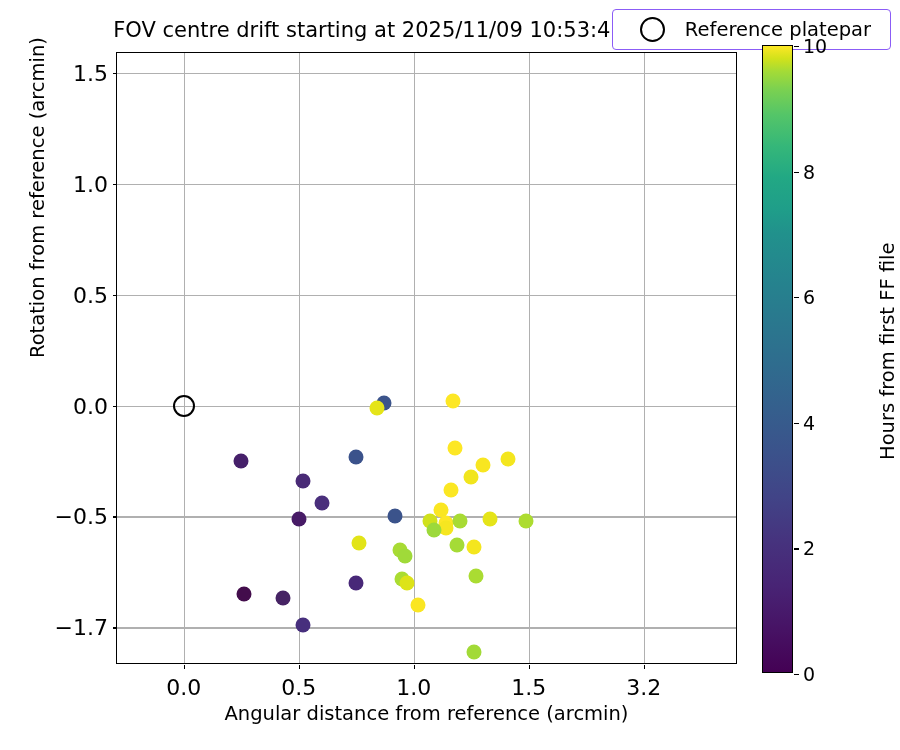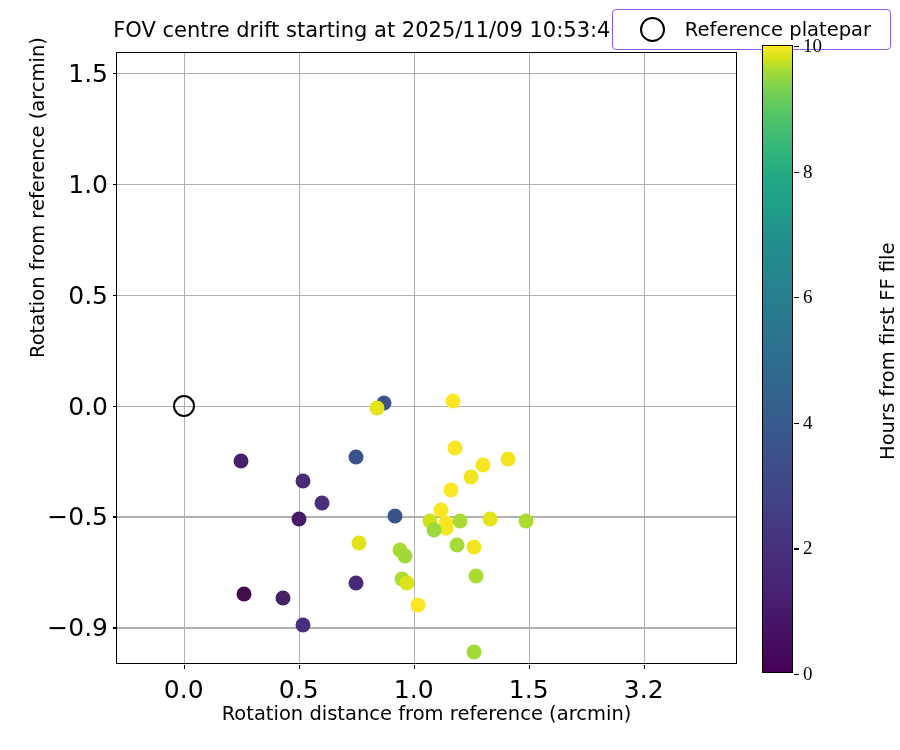--- a/index.html
+++ b/index.html
@@ -26,21 +26,21 @@
     background:#fff;
   }
   .gridline{position:absolute;background:#b0b0b0;}
   .gridline.v{width:1.3px;top:0;bottom:0;}
   .gridline.h{height:1.3px;left:0;right:0;}
 
   
   .tick{position:absolute;background:#000;}
   .tick.x{width:1.3px;height:4px;top:612px;}
   .tick.y{height:1.3px;width:4px;left:-4px;}
-  .ticklabel{position:absolute;font-size:25px;color:#000;white-space:nowrap;}
+  .ticklabel{position:absolute;font-size:22px;color:#000;white-space:nowrap;}
   .ticklabel.x{transform:translateX(-50%);top:622px;}
   .ticklabel.y{transform:translateY(-50%);text-align:right;right:calc(100% + 9px);}
 
   
   .xlabel{
     position:absolute;left:116px;width:621px;top:702px;
     text-align:center;font-size:19.5px;color:#000;white-space:nowrap;
   }
   .ylabel{
     position:absolute;font-size:19.5px;color:#000;white-space:nowrap;
@@ -79,21 +79,21 @@
     background:linear-gradient(to top,
       #440154 0%,  #471365 7%,  #482475 14%, #46337e 21%,
       #414487 28%, #3b528b 35%, #355f8d 42%, #2f6c8e 49%,
       #2a788e 56%, #25848e 63%, #21918c 70%, #1f9e89 74%,
       #22a884 79%, #35b779 84%, #54c568 89%, #7ad151 93%,
       #a5db36 96%, #d2e21b 98%, #fde725 100%);
   }
   .cbtick{position:absolute;left:31px;width:5px;height:1.3px;background:#000;}
   .cbticklabel{
     position:absolute;left:40px;font-size:19px;color:#000;
-    transform:translateY(-50%);white-space:nowrap;font-family:Liberation Serif, serif;
+    transform:translateY(-50%);white-space:nowrap;
   }
   .cblabel{
     position:absolute;font-size:19.5px;color:#000;white-space:nowrap;
     transform-origin:0 0;transform:rotate(-90deg);
     left:876px;top:460px;
   }
 </style>
 </head>
 <body>
 
@@ -127,21 +127,21 @@
       <div class="tick y" style="top: 241.696px;"></div>
       <div class="ticklabel y" style="top: 241.696px;">0.5</div>
       <div class="gridline h" style="top: 352.565px;"></div>
       <div class="tick y" style="top: 352.565px;"></div>
       <div class="ticklabel y" style="top: 352.565px;">0.0</div>
       <div class="gridline h" style="top: 463.435px;"></div>
       <div class="tick y" style="top: 463.435px;"></div>
       <div class="ticklabel y" style="top: 463.435px; margin-left: 16px;">−0.5</div>
       <div class="gridline h" style="top: 574.304px;"></div>
       <div class="tick y" style="top: 574.304px;"></div>
-      <div class="ticklabel y" style="top: 574.304px;">−0.9</div>
+      <div class="ticklabel y" style="top: 574.304px;">−1.7</div>
       <div class="pt" style="left: 124.2px; top: 408px; background: rgb(70, 32, 106);"></div>
       <div class="pt" style="left: 186.3px; top: 427.957px; background: rgb(73, 42, 118);"></div>
       <div class="pt" style="left: 204.7px; top: 450.13px; background: rgb(74, 47, 124);"></div>
       <div class="pt" style="left: 181.7px; top: 465.652px; background: rgb(71, 27, 102);"></div>
       <div class="pt" style="left: 126.5px; top: 541.043px; background: rgb(67, 13, 76);"></div>
       <div class="pt" style="left: 165.6px; top: 545.478px; background: rgb(70, 35, 100);"></div>
       <div class="pt" style="left: 186.3px; top: 572.087px; background: rgb(71, 47, 125);"></div>
       <div class="pt" style="left: 239.2px; top: 403.565px; background: rgb(59, 82, 139);"></div>
       <div class="pt" style="left: 266.8px; top: 350.348px; background: rgb(60, 84, 139);"></div>
       <div class="pt" style="left: 278.3px; top: 463.435px; background: rgb(59, 83, 139);"></div>
@@ -167,21 +167,21 @@
       <div class="pt" style="left: 372.6px; top: 465.652px; background: rgb(229, 228, 25);"></div>
       <div class="pt" style="left: 409.4px; top: 467.87px; background: rgb(173, 220, 48);"></div>
       <div class="pt" style="left: 317.4px; top: 476.739px; background: rgb(156, 217, 59);"></div>
       <div class="pt" style="left: 340.4px; top: 492.261px; background: rgb(165, 219, 54);"></div>
       <div class="pt" style="left: 356.5px; top: 494.478px; background: rgb(244, 230, 30);"></div>
       <div class="pt" style="left: 358.8px; top: 523.304px; background: rgb(170, 220, 50);"></div>
       <div class="pt" style="left: 356.5px; top: 598.696px; background: rgb(162, 218, 55);"></div>
       <div class="refmark" style="left: 66.7px; top: 352.565px;"></div>
     </div>
 
-  <div class="xlabel">Rotation distance from reference (arcmin)</div>
+  <div class="xlabel">Angular distance from reference (arcmin)</div>
   <div class="ylabel">Rotation from reference (arcmin)</div>
 
   <div class="legend" id="legend">
       <div class="lmark" style="border-color: rgb(0, 0, 0);"></div>
       <div class="ltext">Reference platepar</div>
     </div>
 
   <div class="cbar" id="cbar">
       <div class="cbtick" style="top: 628px;"></div>
       <div class="cbticklabel" style="top: 628px;">0</div>

